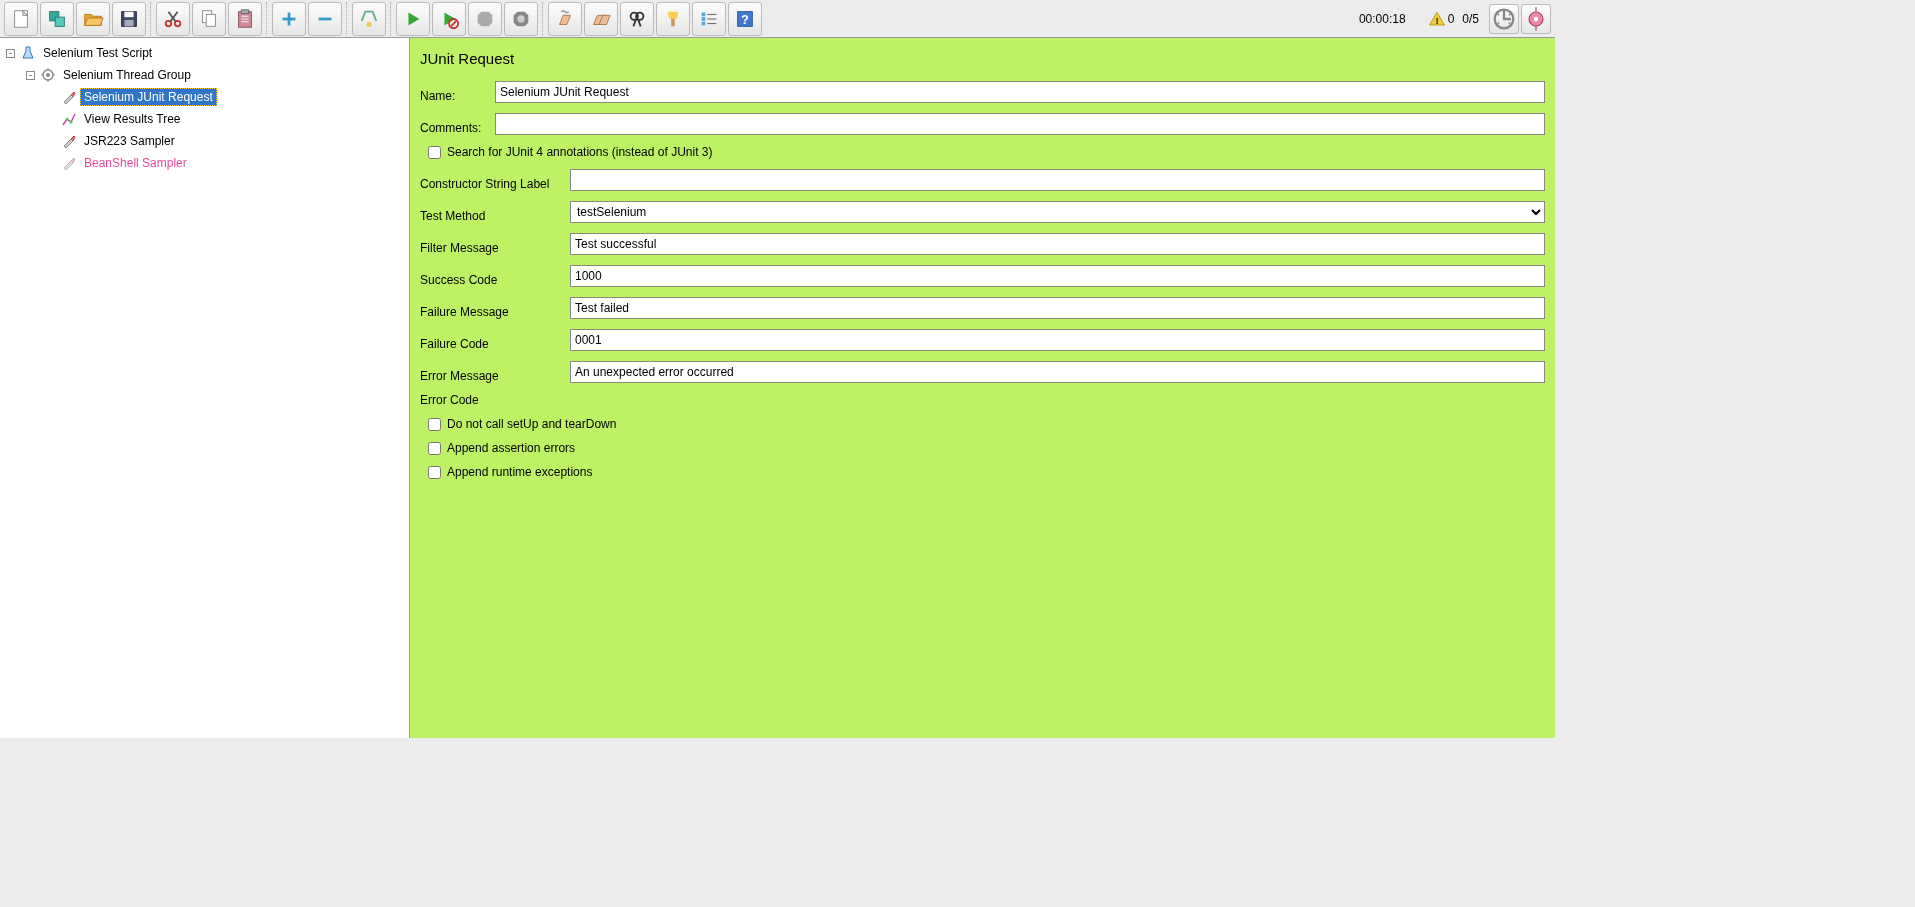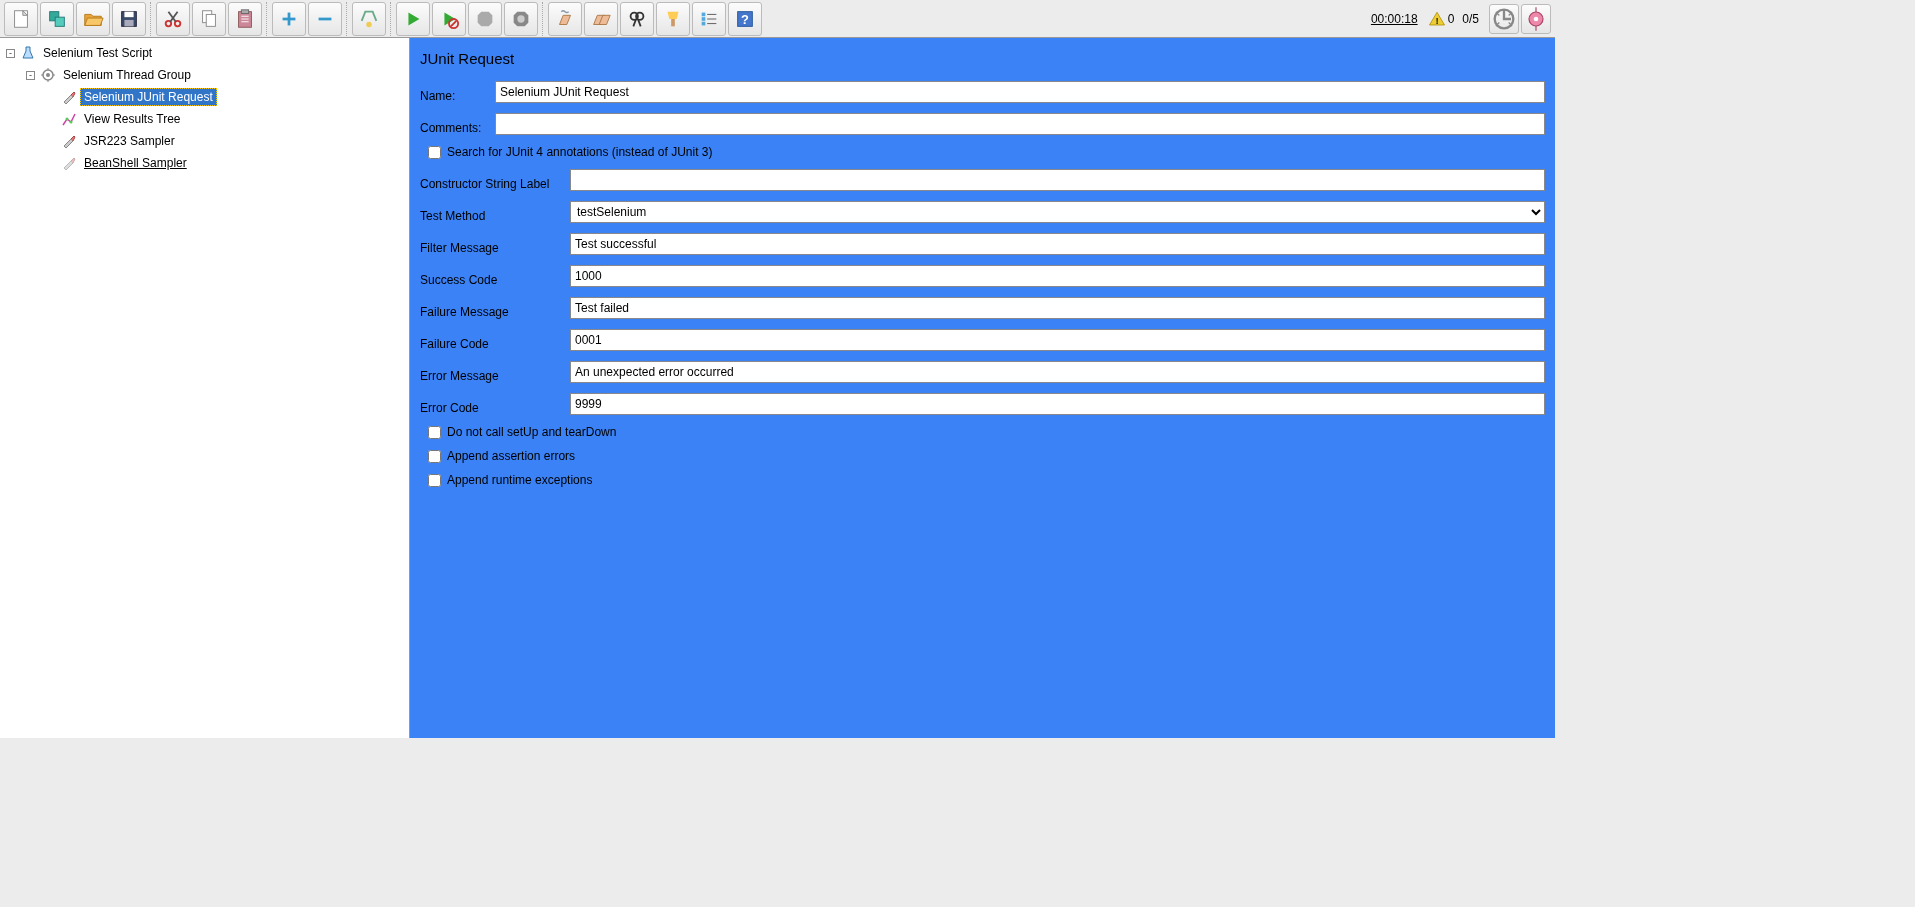--- a/index.html
+++ b/index.html
@@ -27,21 +27,21 @@
   border-radius: 3px;
   margin-right: 2px;
   display: flex;
   align-items: center;
   justify-content: center;
   cursor: pointer;
 }
 .tb-sep { width: 4px; height: 34px; margin: 0 2px; border-left: 1px dotted #aaa; }
 .tb-btn svg { width: 22px; height: 22px; }
 .spacer { flex: 1; }
-.timer { font-size: 12px; margin-right: 10px; text-decoration: underline; }
+.timer { font-size: 12px; margin-right: 22px; }
 .warn-count { display: flex; align-items: center; margin-right: 8px; }
 .warn-count svg { width: 18px; height: 18px; margin-right: 2px; }
 .thread-count { font-size: 12px; margin-right: 8px; }
 .tb-right-btn {
   width: 30px; height: 30px; border: 1px solid #bbb;
   background: linear-gradient(#fcfcfc, #e6e6e6);
   border-radius: 3px; margin-left: 2px;
   display: flex; align-items: center; justify-content: center; cursor: pointer;
 }
 
@@ -59,25 +59,25 @@
   height: 22px;
   white-space: nowrap;
   cursor: pointer;
 }
 .tree-toggle { width: 12px; text-align: center; font-size: 10px; color: #333; }
 .tree-toggle.box { border: 1px solid #888; width: 9px; height: 9px; line-height: 7px; font-size: 9px; margin: 0 4px 0 2px; }
 .tree-icon { width: 18px; display: flex; align-items: center; justify-content: center; margin-right: 2px; }
 .tree-icon svg { width: 16px; height: 16px; }
 .tree-label { padding: 1px 3px; border: 1px dotted transparent; }
 .tree-label.selected { background: #3175c8; color: #fff; border: 1px dotted #ffcc00; }
-.tree-label.disabled { color: #000000; text-decoration: underline; }
+.tree-label.disabled { color: #ec4899; }
 
 .content-panel {
   flex: 1;
-  background: #3b82f6;
+  background: #bef264;
   padding: 12px 10px;
   overflow: auto;
 }
 .panel-title { font-size: 15px; font-weight: normal; margin-bottom: 14px; }
 .field-row { display: flex; align-items: flex-end; margin-bottom: 10px; }
 .field-label { width: 150px; font-size: 12px; }
 .field-label.short { width: 75px; }
 .field-label.med { width: 90px; }
 .field-input {
   flex: 1;
@@ -378,21 +378,20 @@
     <div class="field-row">
       <span class="field-label">Failure Code</span>
       <input class="field-input" value="0001" style="">
     </div>
     <div class="field-row">
       <span class="field-label">Error Message</span>
       <input class="field-input" value="An unexpected error occurred" style="">
     </div>
     <div class="field-row">
       <span class="field-label">Error Code</span>
-      <input class="field-input" value="9999" style="">
     </div>
 
     <div class="checkbox-row">
       <input type="checkbox" style="">
       <label>Do not call setUp and tearDown</label>
     </div>
     <div class="checkbox-row">
       <input type="checkbox" style="">
       <label>Append assertion errors</label>
     </div>

